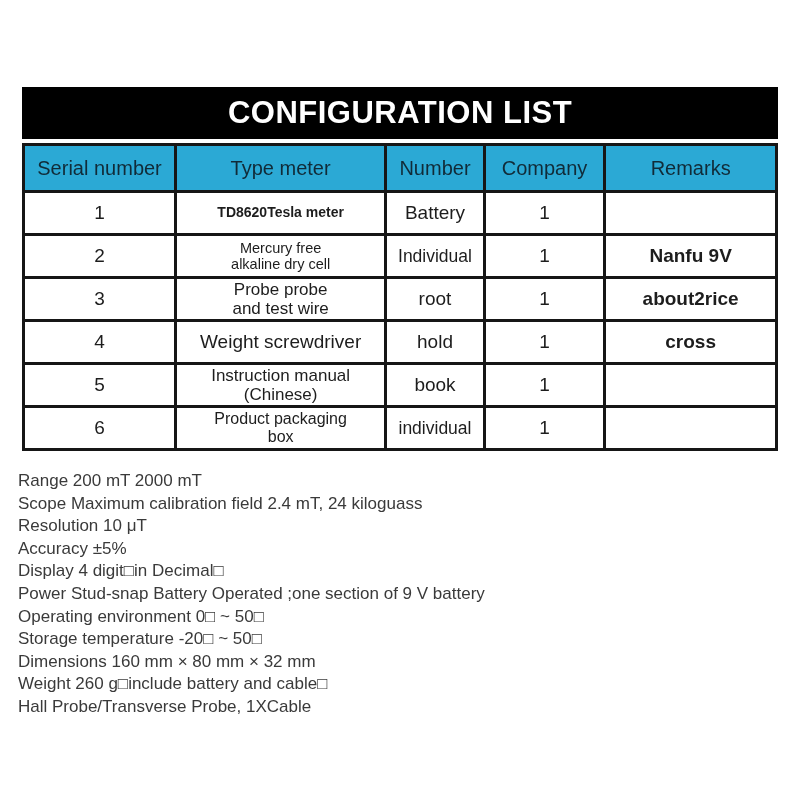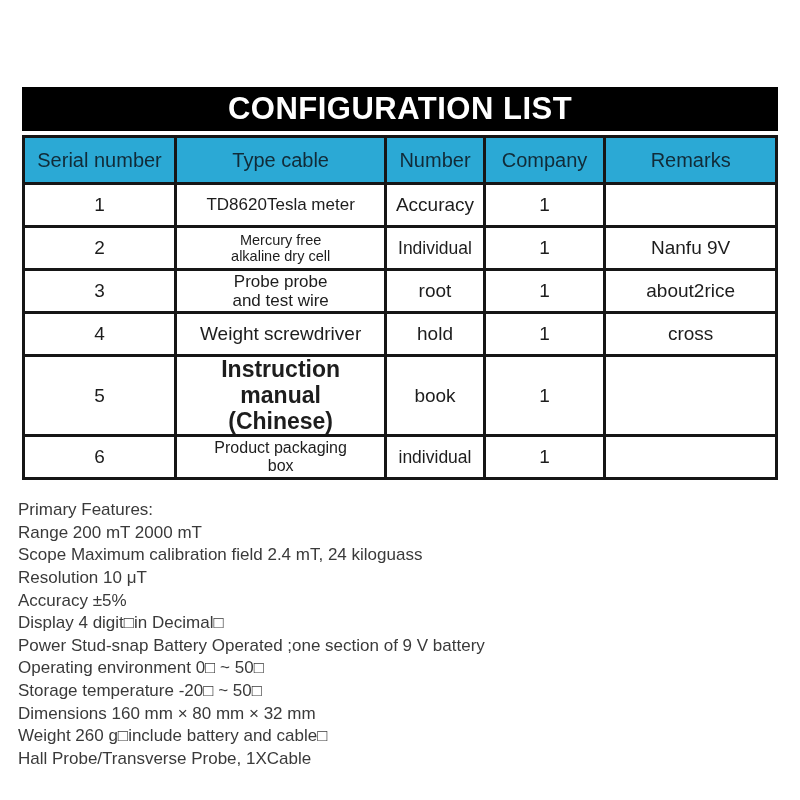--- a/index.html
+++ b/index.html
@@ -7,47 +7,47 @@
     --header-bg:#2BA9D5; --header-text:#112b38;
     --border:#161616; --cell-text:#1d1d1d; --features-text:#3a3a3a;
   }
   html,body{margin:0;padding:0;}
   body{
     width:800px;height:800px;background:#ffffff;overflow:hidden;
     font-family:"Liberation Sans","DejaVu Sans",sans-serif;
   }
   .page{position:relative;width:800px;height:800px;}
   .title-bar{
-    margin:87px 22px 4px 22px;height:44px;background:var(--title-bg);
+    margin:87px 22px 4px 22px;height:52px;background:var(--title-bg);
     color:var(--title-text);font-size:31px;font-weight:700;letter-spacing:.5px;
     display:flex;align-items:center;justify-content:center;
   }
   table.config{
     margin:0 22px;width:756px;border-collapse:collapse;table-layout:fixed;
   }
   table.config th,table.config td{
     border:3px solid var(--border);text-align:center;vertical-align:middle;
     padding:0 2px;overflow:hidden;
   }
   col.c-serial{width:20.2%;} col.c-type{width:27.9%;} col.c-number{width:13.1%;}
   col.c-company{width:16%;} col.c-remarks{width:22.8%;}
   table.config th{
     background:var(--header-bg);color:var(--header-text);
     height:44px;font-size:20px;font-weight:400;
   }
   table.config td{height:40px;color:var(--cell-text);font-size:19px;}
   .serial-cell{font-size:20px;}
   .company-cell{font-size:20px;}
   .number-cell{font-size:18px;}
-  .remarks-cell{font-size:18px;}
+  .remarks-cell{font-size:18px;font-weight:bold;}
   .type-cell{white-space:pre-line;line-height:1.12;}
-  tbody tr:nth-child(1) .type-cell{font-size:17px;}
+  tbody tr:nth-child(1) .type-cell{font-size:14px;font-weight:bold;}
   tbody tr:nth-child(2) .type-cell{font-size:14.5px;}
   tbody tr:nth-child(3) .type-cell{font-size:17px;}
-  tbody tr:nth-child(5) .type-cell{font-size:23px;font-weight:bold;}
+  tbody tr:nth-child(5) .type-cell{font-size:17px;}
   tbody tr:nth-child(6) .type-cell{font-size:16px;}
   tbody tr:nth-child(2) .number-cell,
   tbody tr:nth-child(6) .number-cell{font-size:17.5px;}
   .features{
     margin:19px 20px 0 18px;color:var(--features-text);
     font-size:17px;line-height:22.6px;
   }
   .features div{white-space:pre;}
 </style>
 </head>
@@ -61,31 +61,31 @@
     <colgroup>
       <col class="c-serial">
         <col class="c-type">
         <col class="c-number">
       <col class="c-company">
         <col class="c-remarks">
     </colgroup>
     <thead>
       <tr>
         <th>Serial number</th>
-        <th>Type cable</th>
+        <th>Type meter</th>
         <th>Number</th>
         <th>Company</th>
         <th>Remarks</th>
       </tr>
     </thead>
     <tbody id="table-body">
     <tr>
       <td class="serial-cell">1</td>
       <td class="type-cell">TD8620Tesla meter</td>
-      <td class="number-cell">Accuracy</td>
+      <td class="number-cell">Battery</td>
       <td class="company-cell">1</td>
       <td class="remarks-cell"></td>
     </tr>
 
     <tr>
       <td class="serial-cell">2</td>
       <td class="type-cell">Mercury free
 alkaline dry cell</td>
       <td class="number-cell">Individual</td>
       <td class="company-cell">1</td>
@@ -123,17 +123,16 @@
       <td class="type-cell">Product packaging
 box</td>
       <td class="number-cell">individual</td>
       <td class="company-cell">1</td>
       <td class="remarks-cell"></td>
     </tr>
   </tbody>
   </table>
 
   <div class="features">
-    <div>Primary Features:</div>
     <div id="feature-lines"><div>Range 200 mT 2000 mT</div><div>Scope Maximum calibration field 2.4 mT, 24 kiloguass</div><div>Resolution 10 μT</div><div>Accuracy ±5%</div><div>Display 4 digit□in Decimal□</div><div>Power Stud-snap Battery Operated ;one section of 9 V battery</div><div>Operating environment 0□ ~ 50□</div><div>Storage temperature -20□ ~ 50□</div><div>Dimensions 160 mm × 80 mm × 32 mm</div><div>Weight 260 g□include battery and cable□</div><div>Hall Probe/Transverse Probe, 1XCable</div></div>
   </div>
 
 </div>
 
 </body></html>

